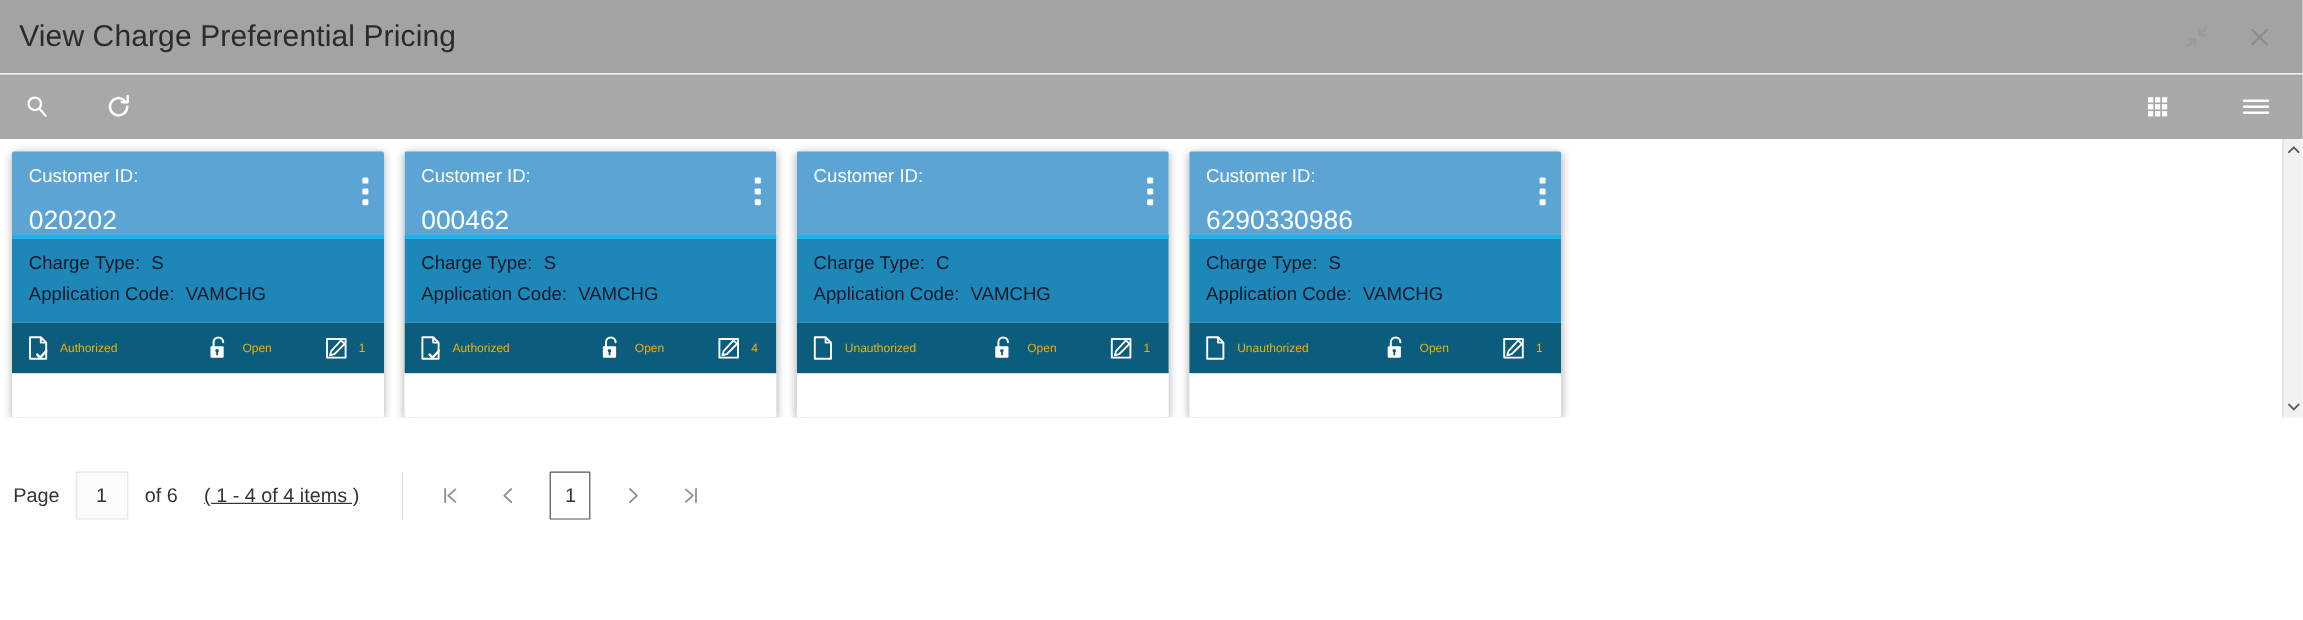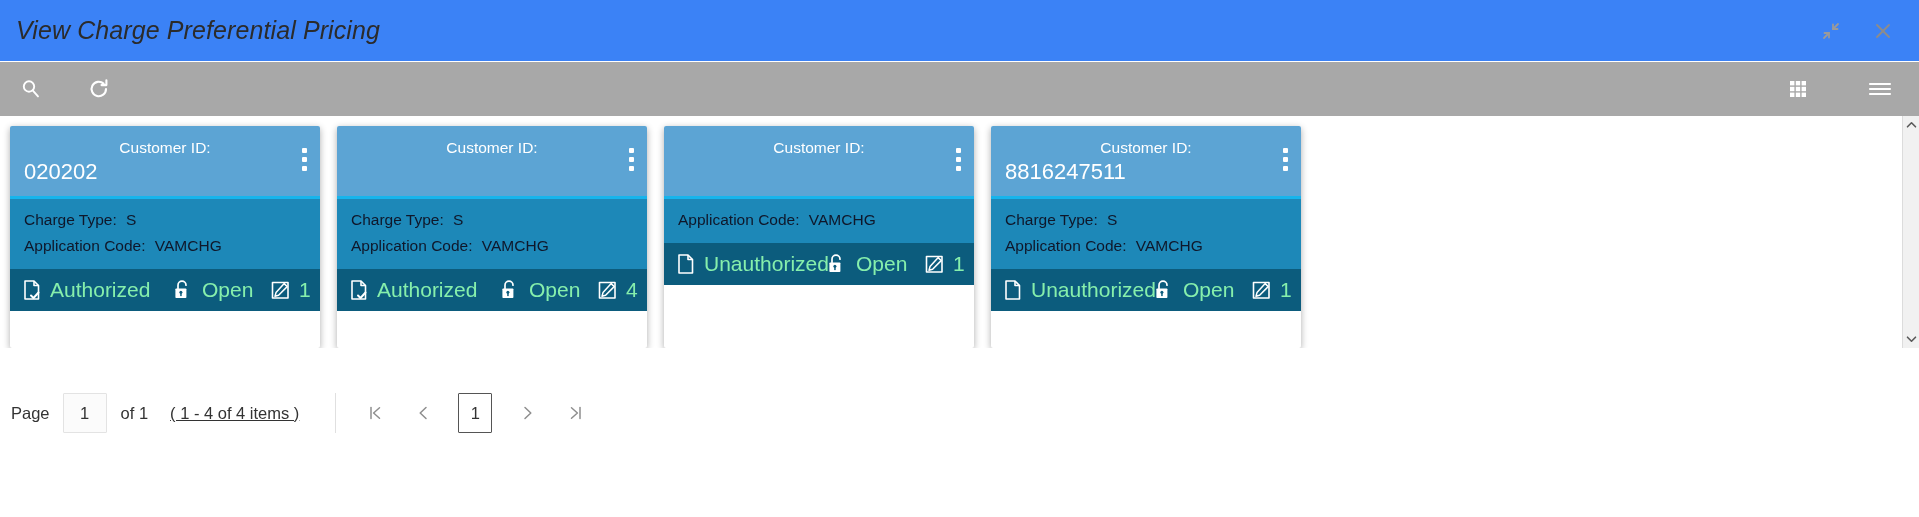--- a/index.html
+++ b/index.html
@@ -7,25 +7,24 @@
     width: 1919px; height: 517px;
     background: #ffffff;
     font-family: "Liberation Sans", sans-serif;
     overflow: hidden;
   }
 
   
   .titlebar {
     position: relative;
     height: 62px;
-    background: #3b82f6;
+    background: #a3a3a3;
     display: flex;
     align-items: center;
     border-bottom: 1px solid #ffffff;
-    font-style: italic;
   }
   .title-text {
     font-size: 25px;
     color: #2b2b2b;
     font-weight: 400;
     margin-left: 16px;
     letter-spacing: .1px;
   }
   .titlebar-actions {
     margin-left: auto;
@@ -85,27 +84,26 @@
     background: #5ca4d4;
     padding: 12px 14px 13px 14px;
     position: relative;
     height: 73px;
     border-bottom: 3px solid #17b4ec;
   }
   .card-label {
     color: #ffffff;
     font-size: 15.5px;
     line-height: 19px;
-    text-align: center;
   }
   .card-value {
     color: #ffffff;
     font-size: 22px;
     line-height: 28px;
-    margin-top: 1px;
+    margin-top: 13px;
   }
   .kebab {
     position: absolute;
     right: 13px; top: 22px;
     width: 5px;
     display: flex; flex-direction: column; gap: 4px;
     cursor: pointer;
   }
   .kebab i { display: block; width: 5px; height: 5px; background: #ffffff; border-radius: 1px; }
 
@@ -126,22 +124,22 @@
     height: 42px;
     display: flex;
     align-items: center;
     padding: 0 12px;
     gap: 0;
   }
   .fitem {
     display: flex;
     align-items: center;
     gap: 8px;
-    color: #86efac;
-    font-size: 21px;
+    color: #eab308;
+    font-size: 10px;
     cursor: pointer;
   }
   .fitem.auth { min-width: 150px; }
   .fitem.lock { min-width: 98px; gap: 10px; }
   .fitem svg { display: block; flex: 0 0 auto; }
 
   
   .scrollbar {
     width: 17px;
     height: 232px;
@@ -321,20 +319,21 @@
             </svg>
           </span>
           <span>1</span>
         </div>
       </div>
     </div>
 
     <div class="card">
       <div class="card-header">
         <div class="card-label">Customer ID:</div>
+        <div class="card-value">000462</div>
         <div class="kebab">
             <i></i>
             <i></i>
             <i></i>
           </div>
       </div>
       <div class="card-body">
         <div class="card-row">
           <span>Charge Type:</span>
           <span class="val">S</span>
@@ -382,20 +381,24 @@
       <div class="card-header">
         <div class="card-label">Customer ID:</div>
         <div class="kebab">
             <i></i>
             <i></i>
             <i></i>
           </div>
       </div>
       <div class="card-body">
         <div class="card-row">
+          <span>Charge Type:</span>
+          <span class="val">C</span>
+        </div>
+        <div class="card-row">
           <span>Application Code:</span>
           <span class="val">VAMCHG</span>
         </div>
       </div>
       <div class="card-footer">
         <div class="fitem auth">
           <span>
             <svg width="20" height="22" viewBox="0 0 20 22" fill="none" stroke="#ffffff" stroke-width="1.6" stroke-linejoin="round">
               <path d="M3 2 L12 2 L16.5 6.5 L16.5 20 L3 20 Z"></path>
               <path d="M12 2 L12 6.5 L16.5 6.5"></path>
@@ -422,21 +425,21 @@
             </svg>
           </span>
           <span>1</span>
         </div>
       </div>
     </div>
 
     <div class="card">
       <div class="card-header">
         <div class="card-label">Customer ID:</div>
-        <div class="card-value">8816247511</div>
+        <div class="card-value">6290330986</div>
         <div class="kebab">
             <i></i>
             <i></i>
             <i></i>
           </div>
       </div>
       <div class="card-body">
         <div class="card-row">
           <span>Charge Type:</span>
           <span class="val">S</span>
@@ -492,21 +495,21 @@
       <svg width="11" height="8" viewBox="0 0 11 8" fill="none" stroke="#5a5a5a" stroke-width="1.6" stroke-linecap="round" stroke-linejoin="round">
         <path d="M1.5 2.2 L5.5 6.2 L9.5 2.2"></path>
       </svg>
     </div>
   </div>
 </div>
 
 <div class="pagination">
   <span class="pg-label">Page</span>
   <input class="pg-input" value="1" style="">
-  <span class="pg-of">of 1</span>
+  <span class="pg-of">of 6</span>
   <span class="pg-count">( 1 - 4 of 4 items )</span>
   <div class="pg-divider"></div>
   <div class="pg-nav">
     <div class="pg-btn">
       <svg width="15" height="16" viewBox="0 0 15 16" fill="none" stroke="#8e8e8e" stroke-width="1.5" stroke-linecap="round" stroke-linejoin="round">
         <path d="M3 2.5 L3 13.5"></path>
           <path d="M11.5 2.8 L5.6 8 L11.5 13.2"></path>
       </svg>
     </div>
     <div class="pg-btn">

